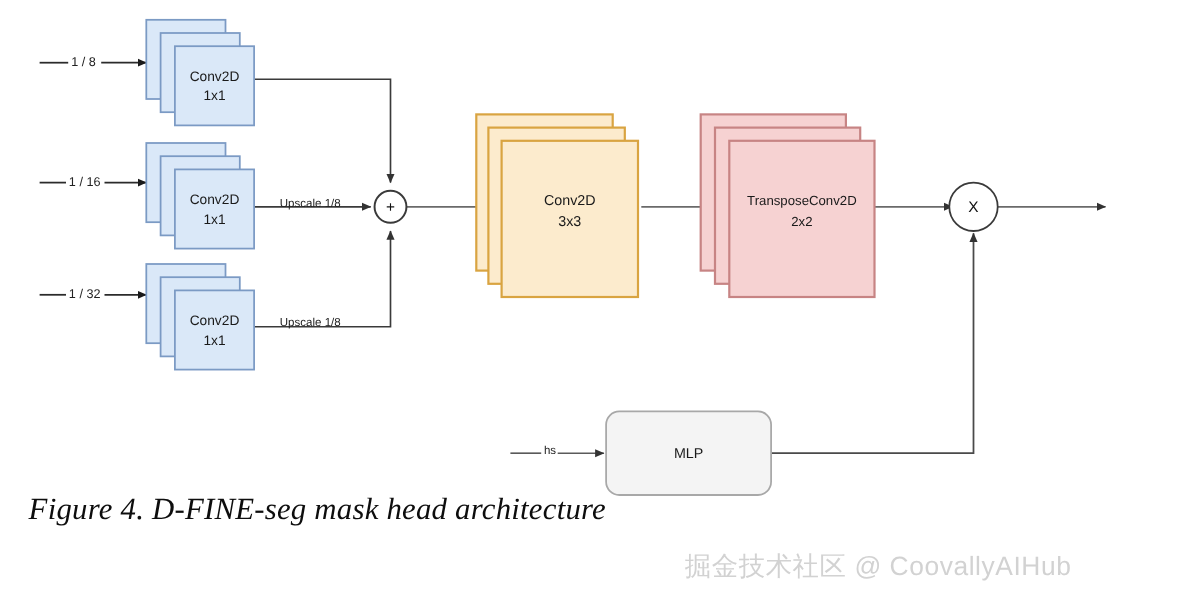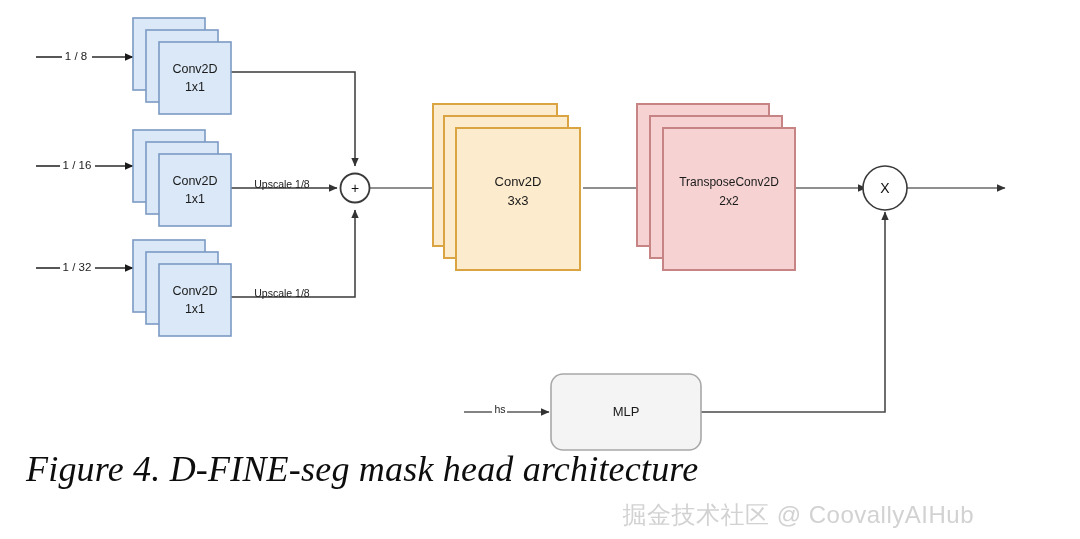--- a/index.html
+++ b/index.html
@@ -49,21 +49,21 @@
     text-anchor: middle;
     dominant-baseline: middle;
   }
 
   .caption {
     position: absolute;
     left: 26px;
     top: 448px;
     font-family: "Liberation Serif", serif;
     font-style: italic;
-    font-size: 36px;
+    font-size: 28px;
     color: #0d0d0d;
     letter-spacing: 0.2px;
     white-space: nowrap;
   }
   .watermark {
     position: absolute;
     right: 18px;
     bottom: 8px;
     font-family: "Liberation Sans", sans-serif;
     font-size: 24px;

